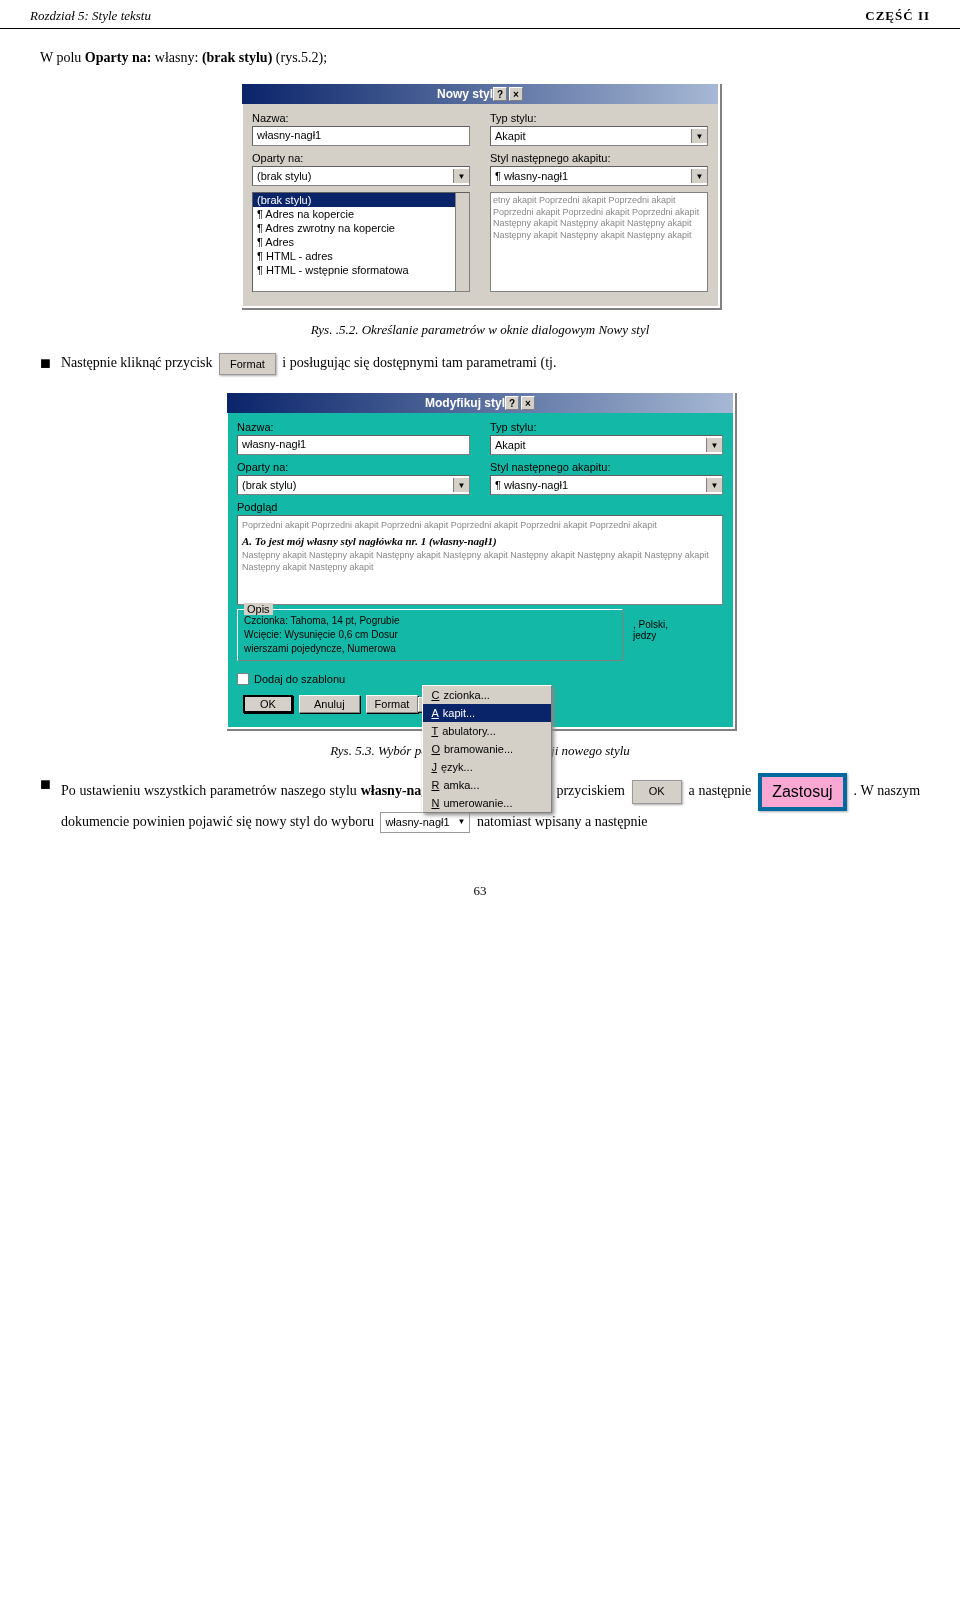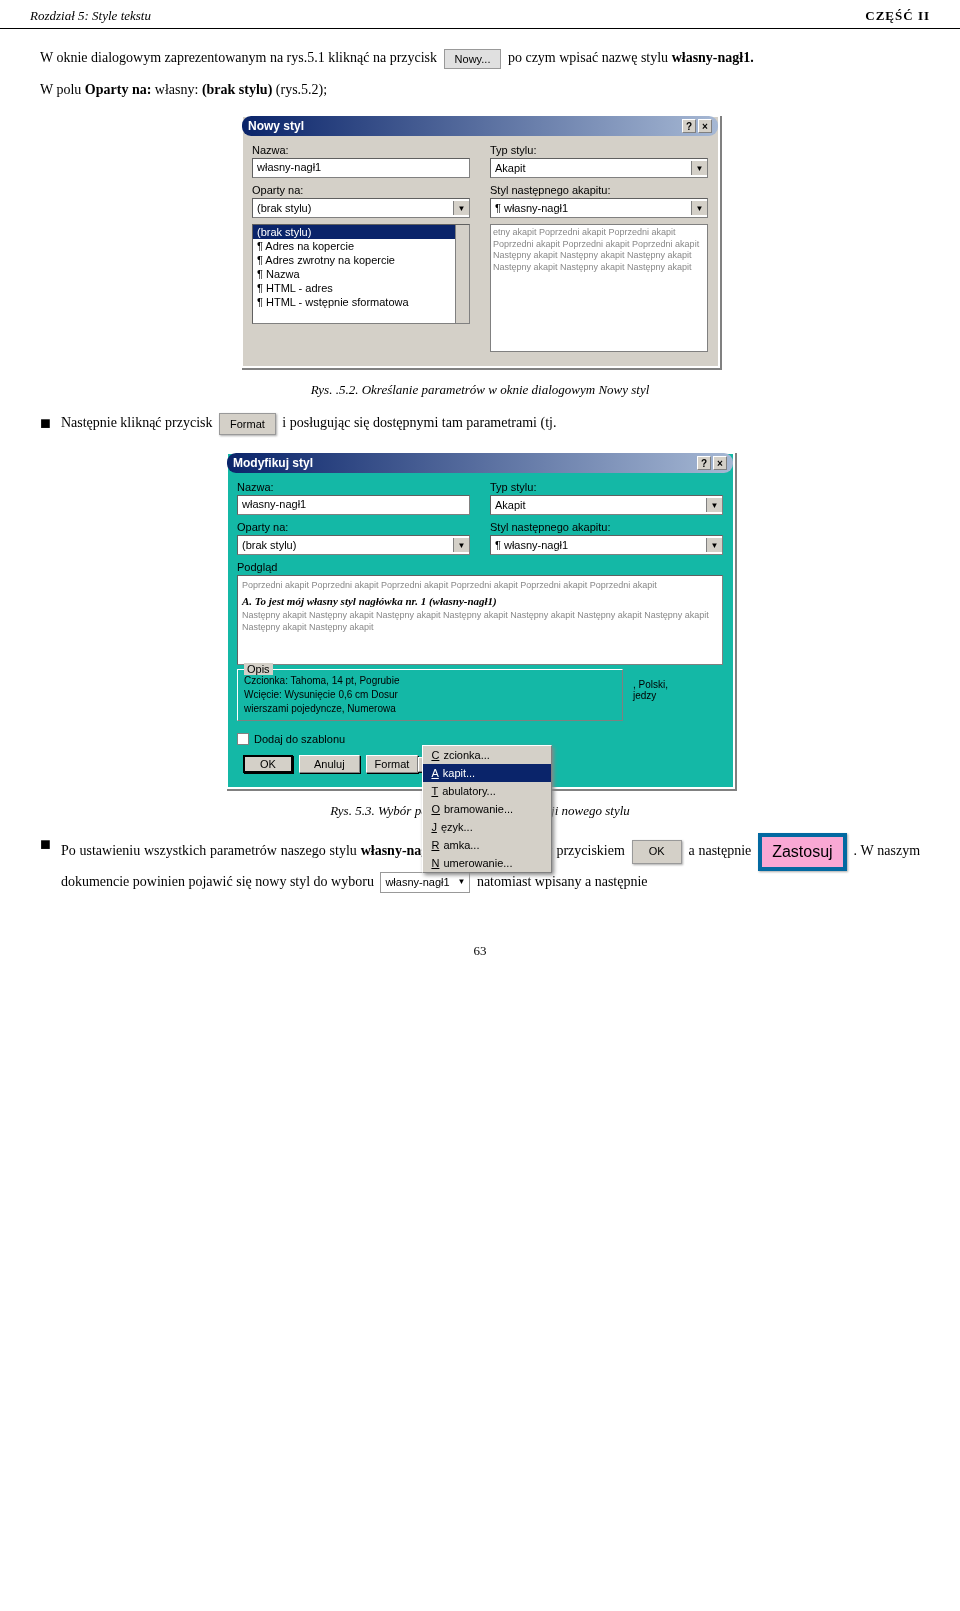--- a/index.html
+++ b/index.html
@@ -66,23 +66,22 @@
       font-size: 12px;
     }
 
     .dialog-title {
       background: linear-gradient(to right, #0a246a, #a6b8d4);
       color: #fff;
       padding: 3px 6px;
       font-size: 12px;
       font-weight: bold;
       display: flex;
-      justify-content: space-between;
-      align-items: center;
-      border-radius: 9px;
+      justify-content: center;
+      align-items: center;
     }
     .dialog-title-btns {
       display: flex;
       gap: 2px;
     }
     .title-btn {
       background: #d4d0c8;
       border: 1px solid #808080;
       border-top-color: #fff;
       border-left-color: #fff;
@@ -182,21 +181,21 @@
     }
 
     
     .right-panel-text {
       font-size: 9px;
       color: #888;
       line-height: 1.3;
       padding: 2px;
       background: #fff;
       border: 1px solid #808080;
-      height: 128px;
+      height: 100px;
       overflow: hidden;
     }
 
     
     .caption {
       text-align: center;
       font-style: italic;
       font-size: 13px;
       margin: 6px 0 14px 0;
     }
@@ -430,26 +429,20 @@
 </head>
 <body>
 
 <div class="page-header">
   <span class="left">Rozdział 5: Style tekstu</span>
   <span class="right">CZĘŚĆ II</span>
 </div>
 
 <div class="content">
 
-  <p class="para">
-    <span>W oknie dialogowym zaprezentowanym na rys.5.1 kliknąć na przycisk</span>
-    <span class="inline-img-nowy">Nowy...</span>
-    <span>po czym wpisać nazwę stylu</span>
-    <strong>własny-nagł1.</strong>
-  </p>
 
   <p class="para">
     <span>W polu</span>
     <strong>Oparty na:</strong>
     <span>własny: </span>
     <strong>(brak stylu)</strong>
     <span>(rys.5.2);</span>
   </p>
 
   <div class="dialog-wrapper">
@@ -495,21 +488,21 @@
             </div>
           </div>
         </div>
 
         <div class="dialog-row">
           <div style="flex:1; position:relative;">
             <div class="dialog-list">
               <div class="dialog-list-item selected">(brak stylu)</div>
               <div class="dialog-list-item">¶ Adres na kopercie</div>
               <div class="dialog-list-item">¶ Adres zwrotny na kopercie</div>
-              <div class="dialog-list-item">¶ Nazwa</div>
+              <div class="dialog-list-item">¶ Adres</div>
               <div class="dialog-list-item">¶ HTML - adres</div>
               <div class="dialog-list-item">¶ HTML - wstępnie sformatowa</div>
               <div class="dialog-scrollbar"></div>
             </div>
           </div>
           <div style="flex:1;">
             <div class="right-panel-text">
               <span>etny akapit Poprzedni akapit Poprzedni akapit Poprzedni akapit Poprzedni akapit Poprzedni akapit Następny akapit Następny akapit Następny akapit Następny akapit Następny akapit Następny akapit</span>
             </div>
           </div>

